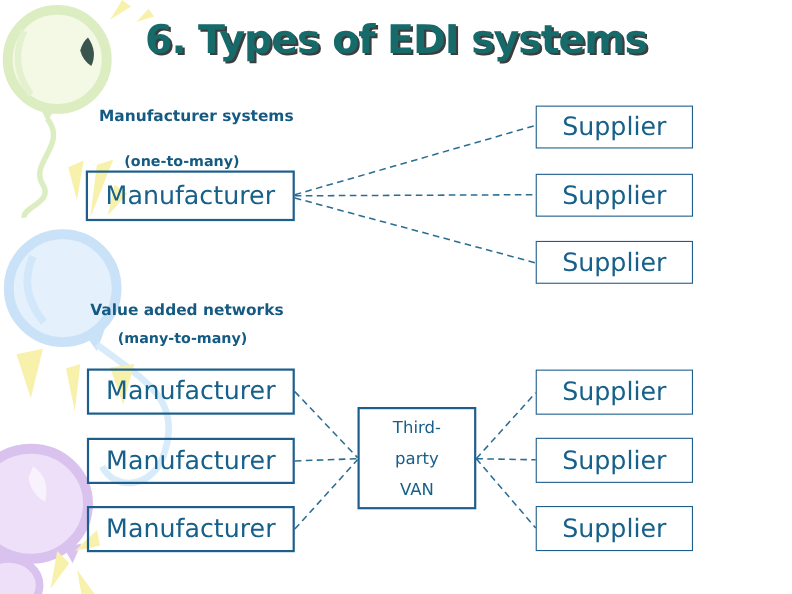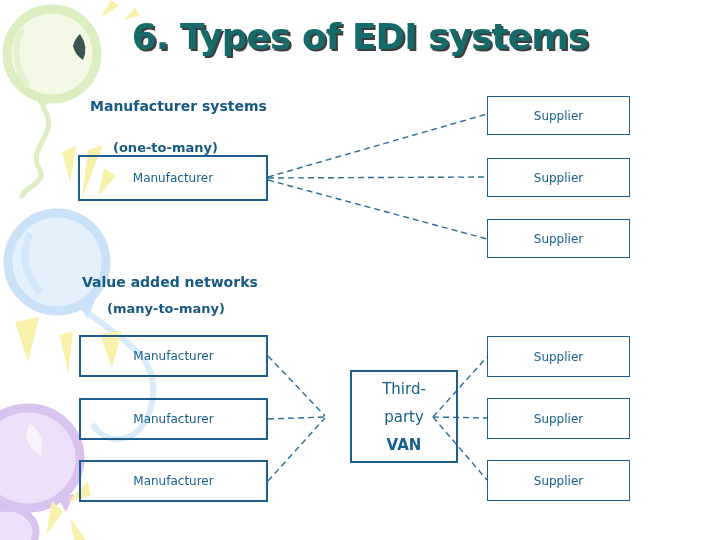--- a/index.html
+++ b/index.html
@@ -21,36 +21,36 @@
   .seclabel {
     position:absolute; font-weight:bold; color:#155a82;
     font-size:14px; white-space:nowrap;
   }
   .seclabel.sub { font-size:13px; }
 
   .node {
     position:absolute; border:2px solid #1d5e8c;
     background:transparent;
     display:flex; align-items:center; justify-content:center;
-    color:#17608a; font-size:12px; white-space:nowrap;
+    color:#17608a; font-size:23px; white-space:nowrap;
   }
   .manu-top { left:78px;  top:155px; width:190px; height:46px; }
   .sup-t1   { left:487px; top:96px;  width:143px; height:39px; border-width:1.5px; }
   .sup-t2   { left:487px; top:158px; width:143px; height:39px; border-width:1.5px; }
   .sup-t3   { left:487px; top:219px; width:143px; height:39px; border-width:1.5px; }
 
   .manu-b1  { left:79px;  top:335px; width:189px; height:42px; }
   .manu-b2  { left:79px;  top:398px; width:189px; height:42px; }
   .manu-b3  { left:79px;  top:460px; width:189px; height:42px; }
 
   .hub {
     left:325px; top:370px; width:108px; height:93px;
-    flex-direction:column; font-size:15px; row-gap:10px;margin-left:25px;
+    flex-direction:column; font-size:15px; row-gap:10px;
   }
-  .hub .bold { font-weight:bold; }
+  .hub .bold { font-weight:normal; }
 
   .sup-b1   { left:487px; top:336px; width:143px; height:41px; border-width:1.5px; }
   .sup-b2   { left:487px; top:398px; width:143px; height:41px; border-width:1.5px; }
   .sup-b3   { left:487px; top:460px; width:143px; height:41px; border-width:1.5px; }
 </style>
 </head>
 <body>
 
 <div id="canvas">
 

